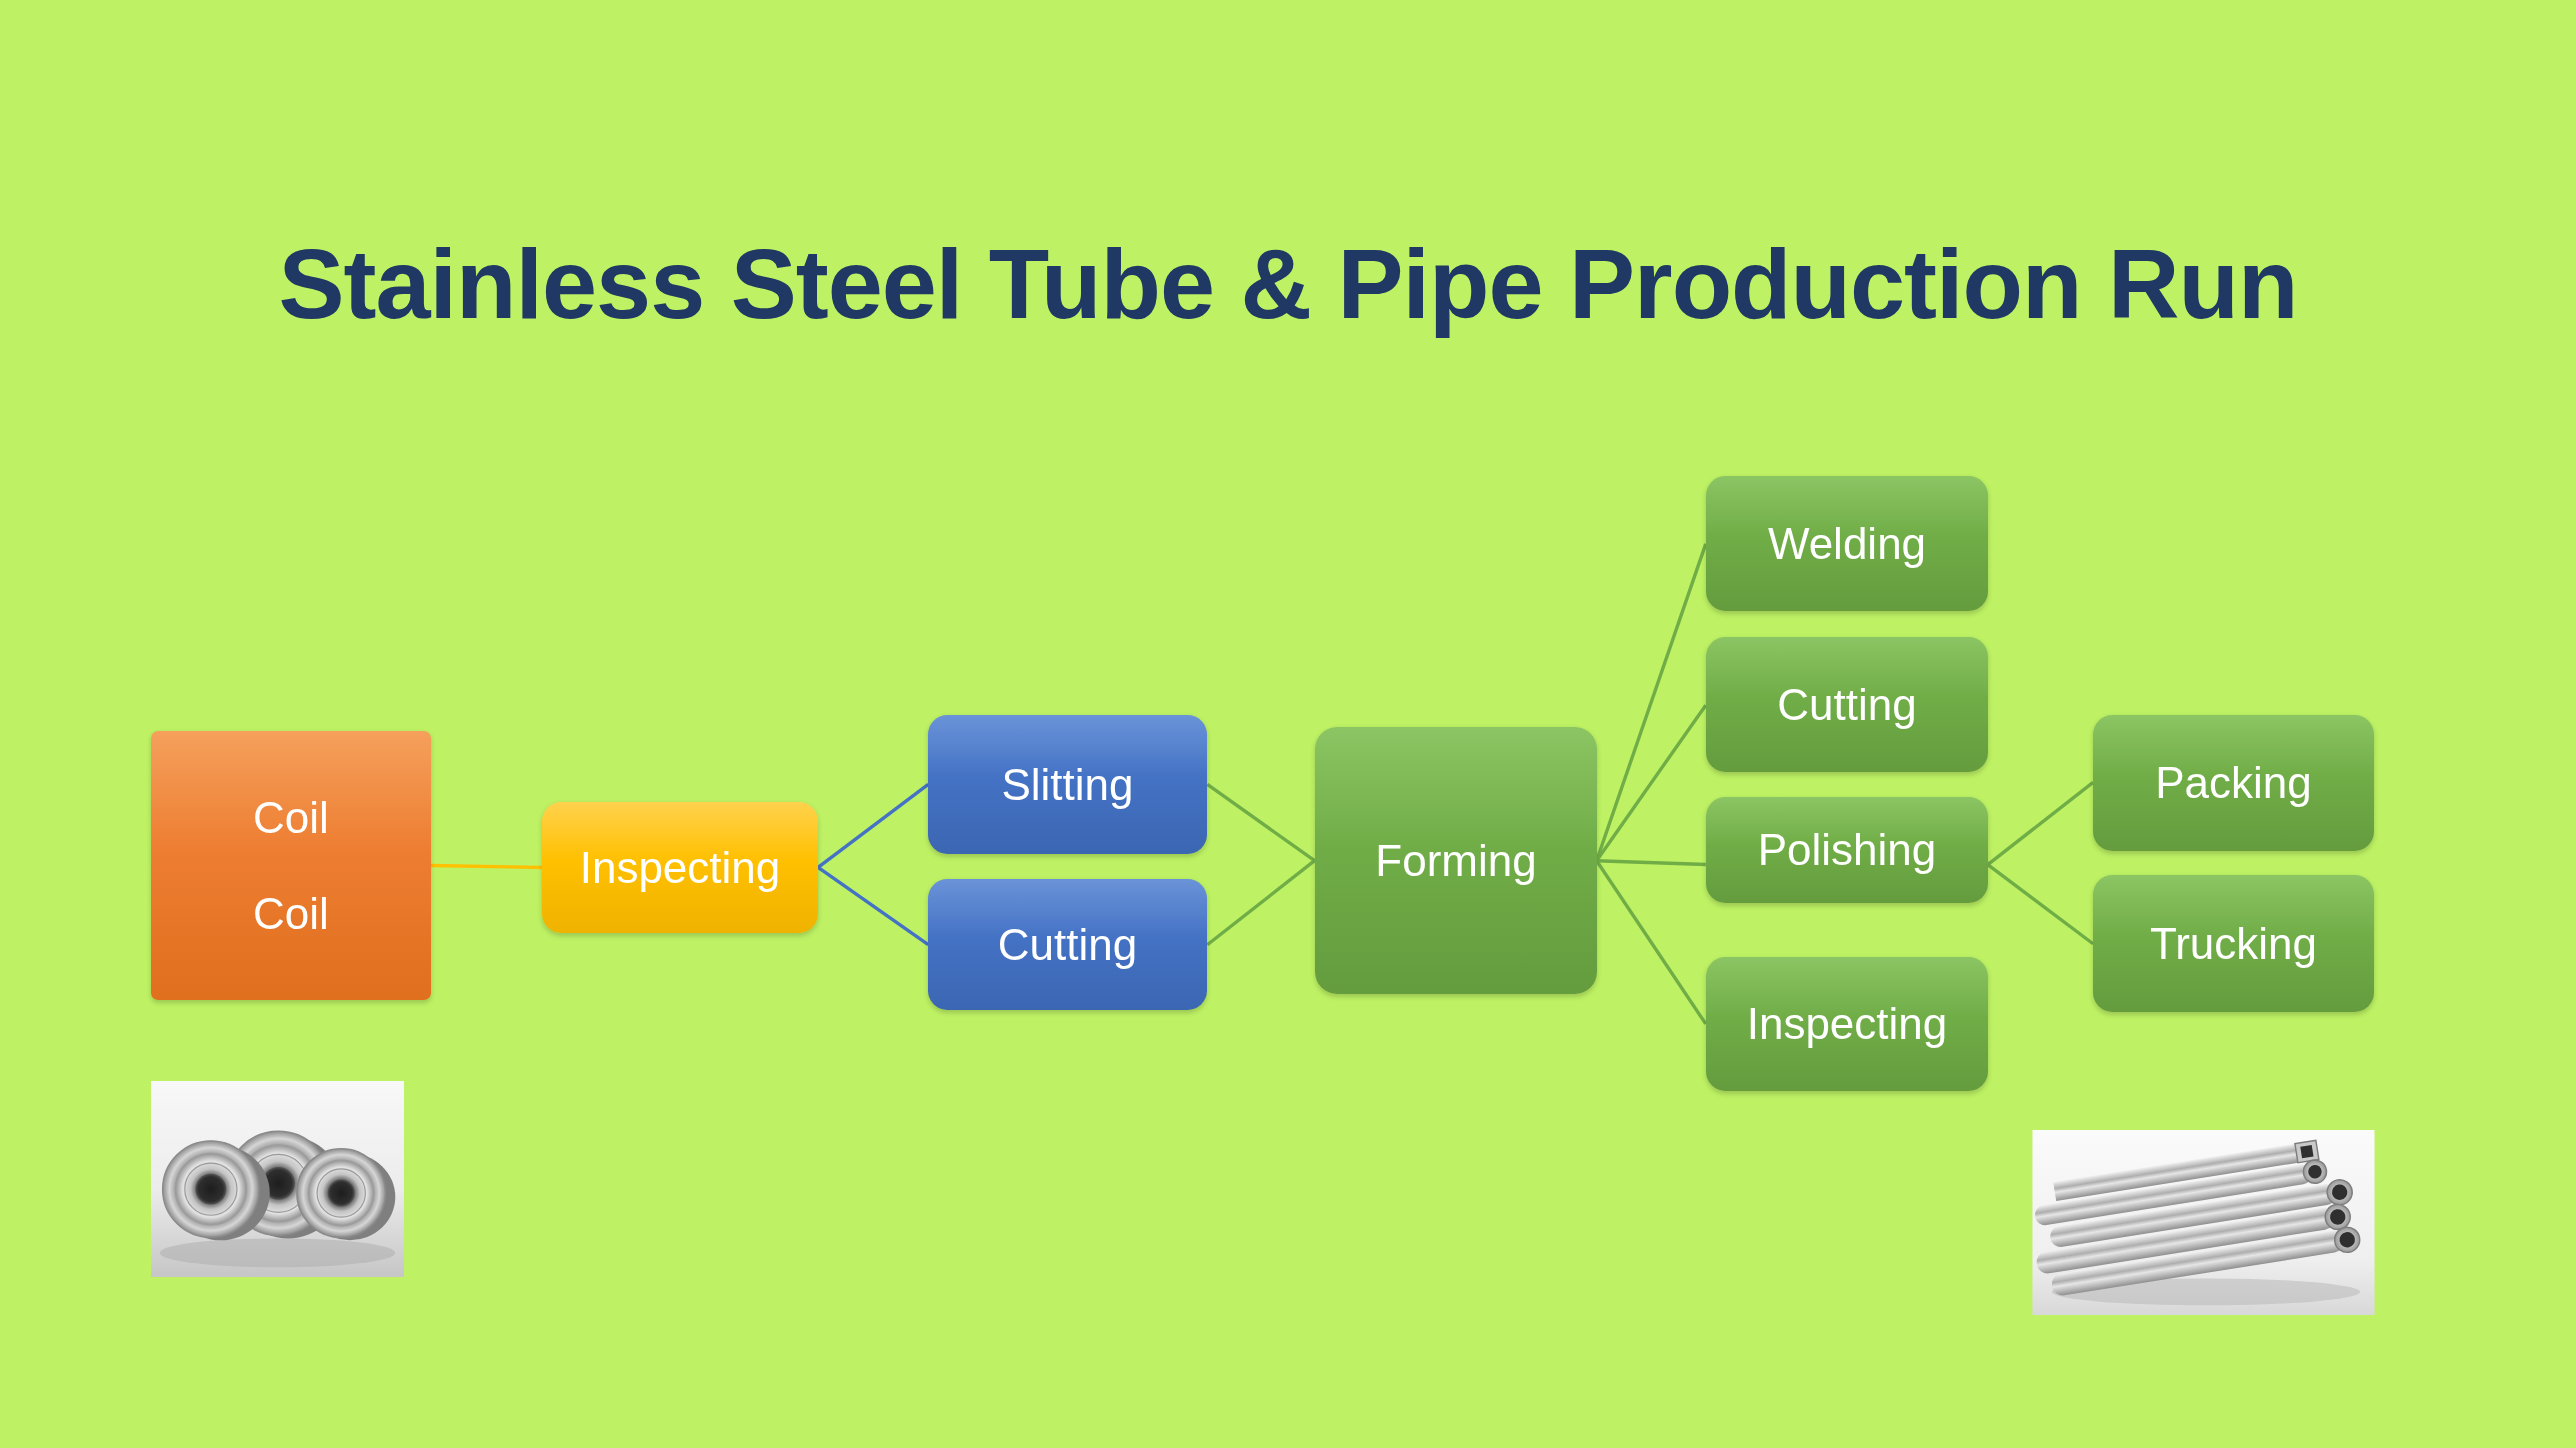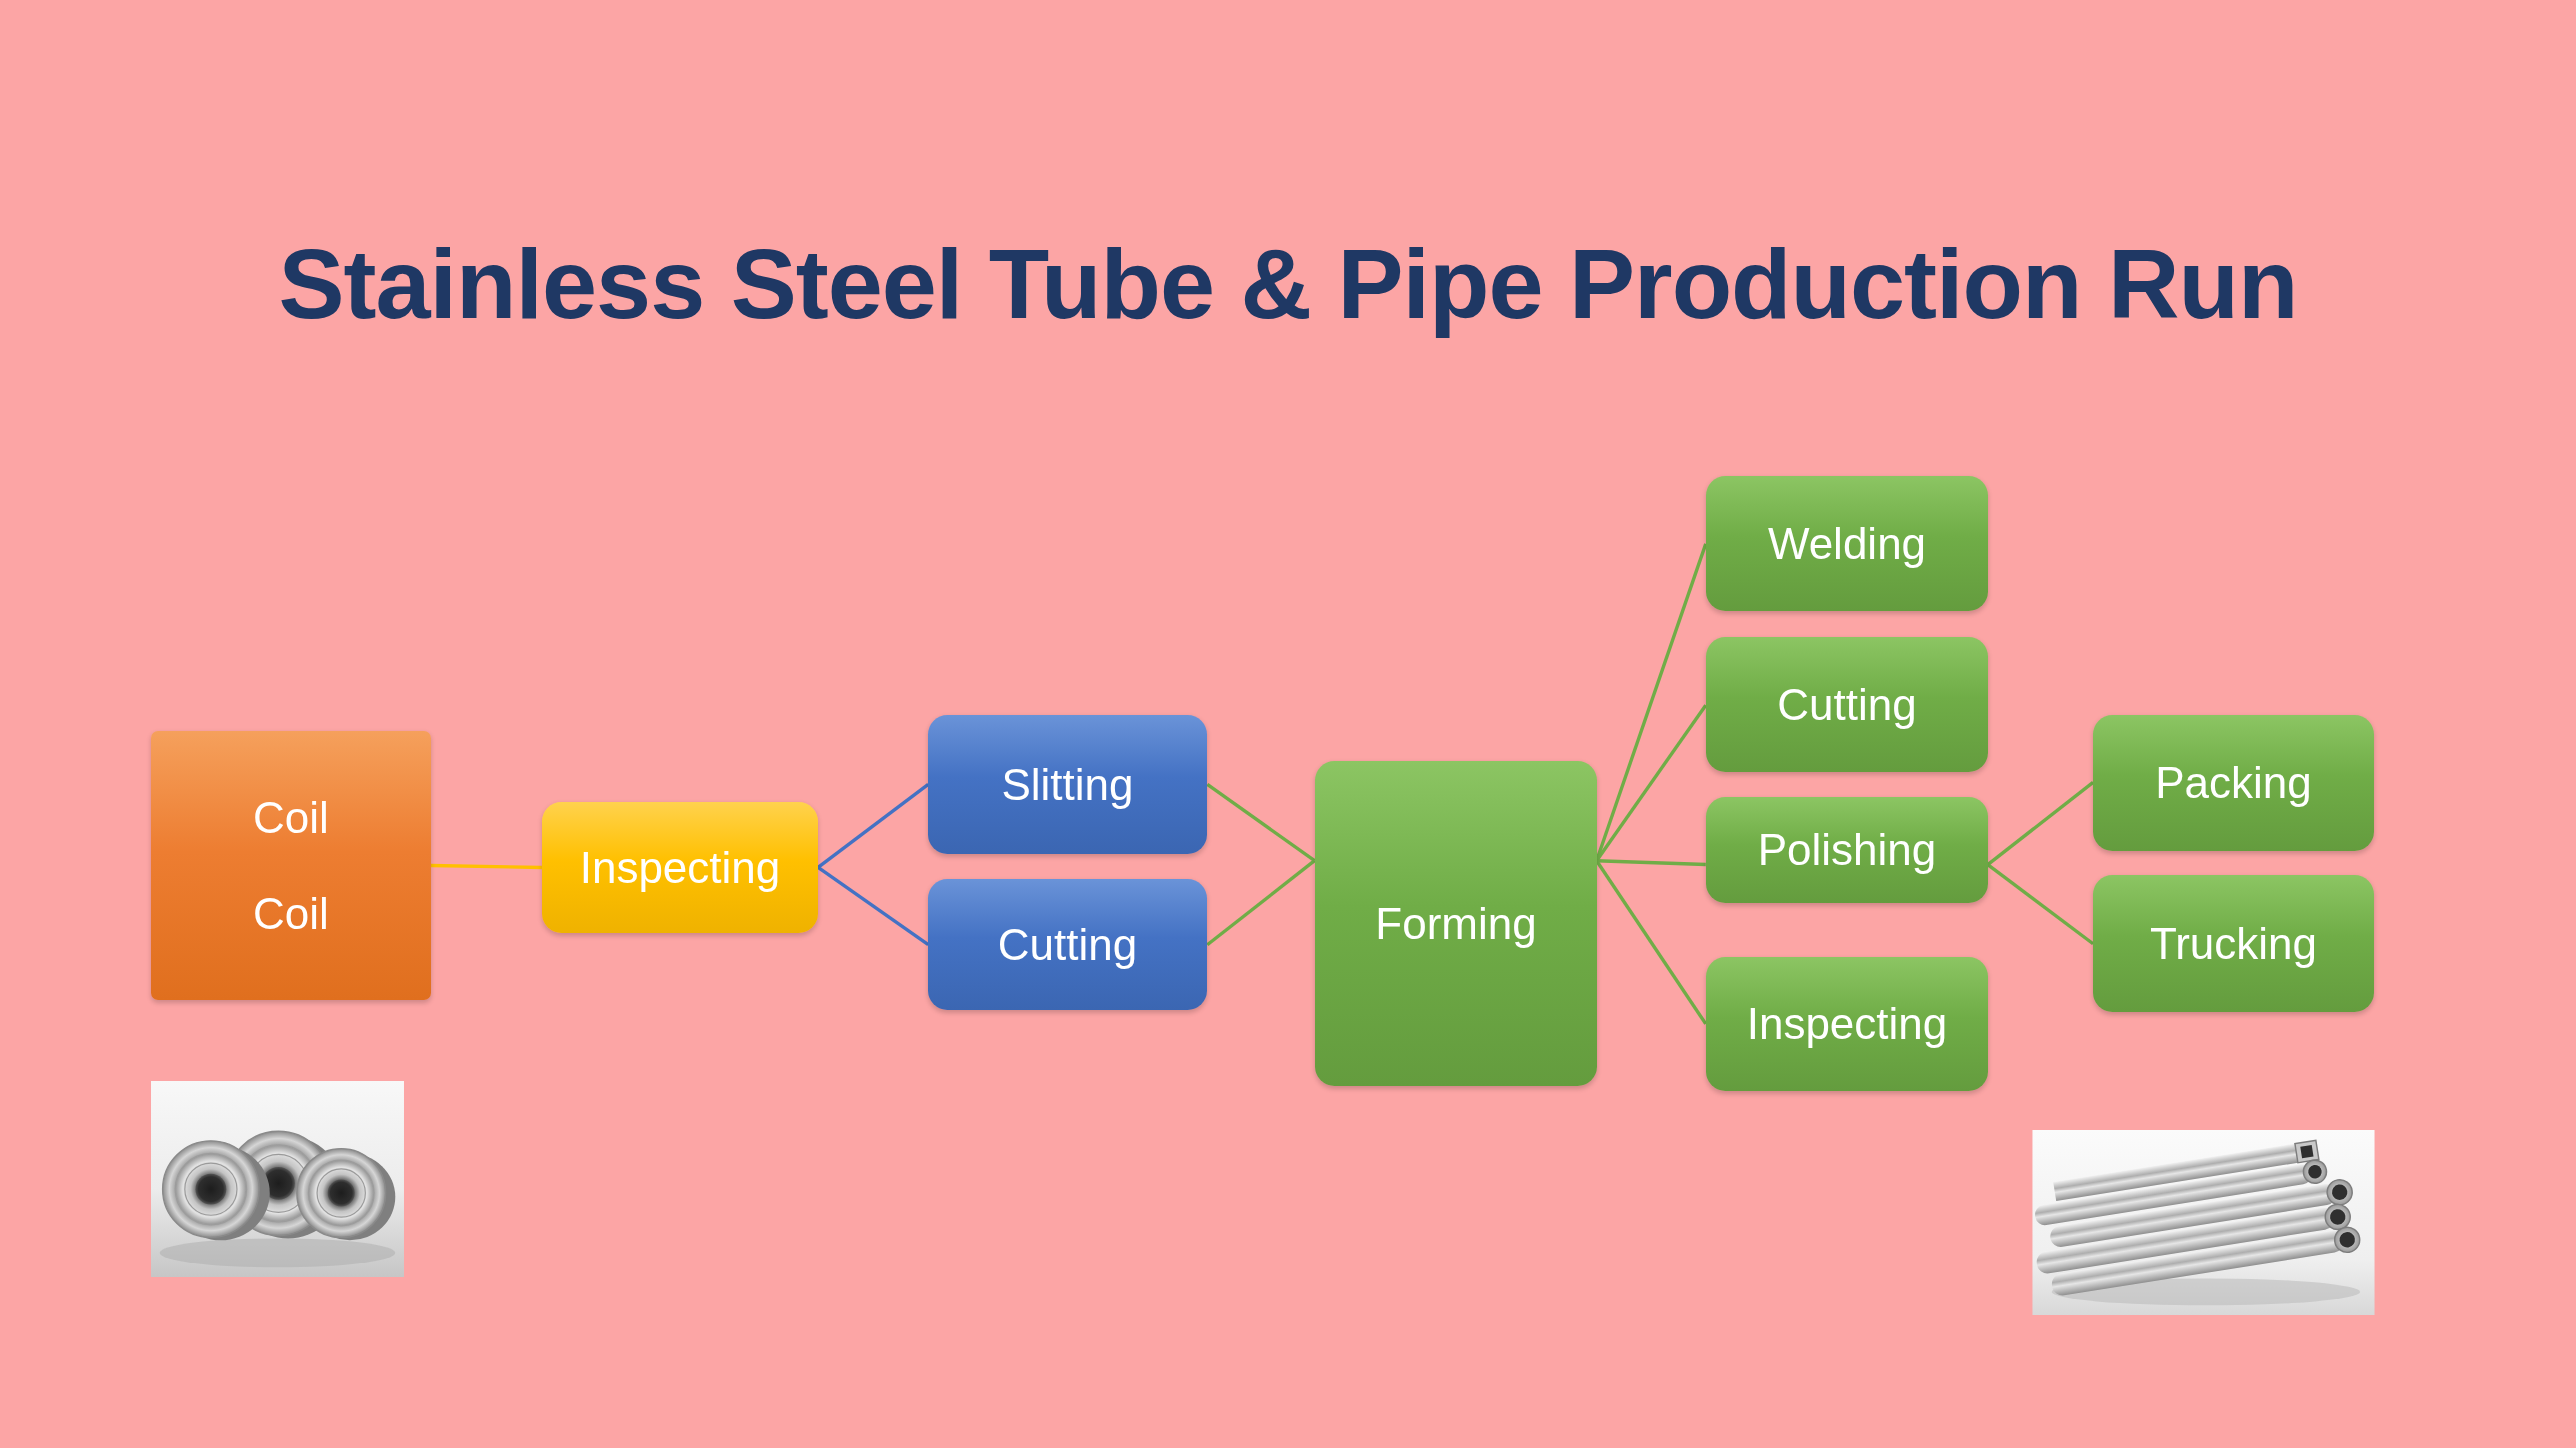--- a/index.html
+++ b/index.html
@@ -1,20 +1,20 @@
 <!DOCTYPE html>
 <html><head>
 <meta charset="utf-8">
 <style>
   html, body { margin: 0; padding: 0; background: #ffffff; }
   .stage {
     position: relative;
     width: 2576px;
     height: 1449px;
-    background: #fca5a5;
+    background: #bef264;
     overflow: hidden;
     font-family: "Liberation Sans", sans-serif;
   }
   .title {
     position: absolute;
     top: 230px;
     left: 0;
     width: 100%;
     text-align: center;
     font-size: 99px;
@@ -87,21 +87,21 @@
   </div>
 
   <div class="node blue" style="left:928px; top:715px; width:279px; height:139px;">
     <span class="lbl">Slitting</span>
   </div>
 
   <div class="node blue" style="left:928px; top:879px; width:279px; height:131px;">
     <span class="lbl">Cutting</span>
   </div>
 
-  <div class="node green" style="left:1315px; top:761px; width:282px; height:325px;">
+  <div class="node green" style="left:1315px; top:727px; width:282px; height:267px;border-radius:22px;">
     <span class="lbl">Forming</span>
   </div>
 
   <div class="node green" style="left:1706px; top:476px; width:282px; height:135px;">
     <span class="lbl">Welding</span>
   </div>
 
   <div class="node green" style="left:1706px; top:637px; width:282px; height:135px;">
     <span class="lbl">Cutting</span>
   </div>

